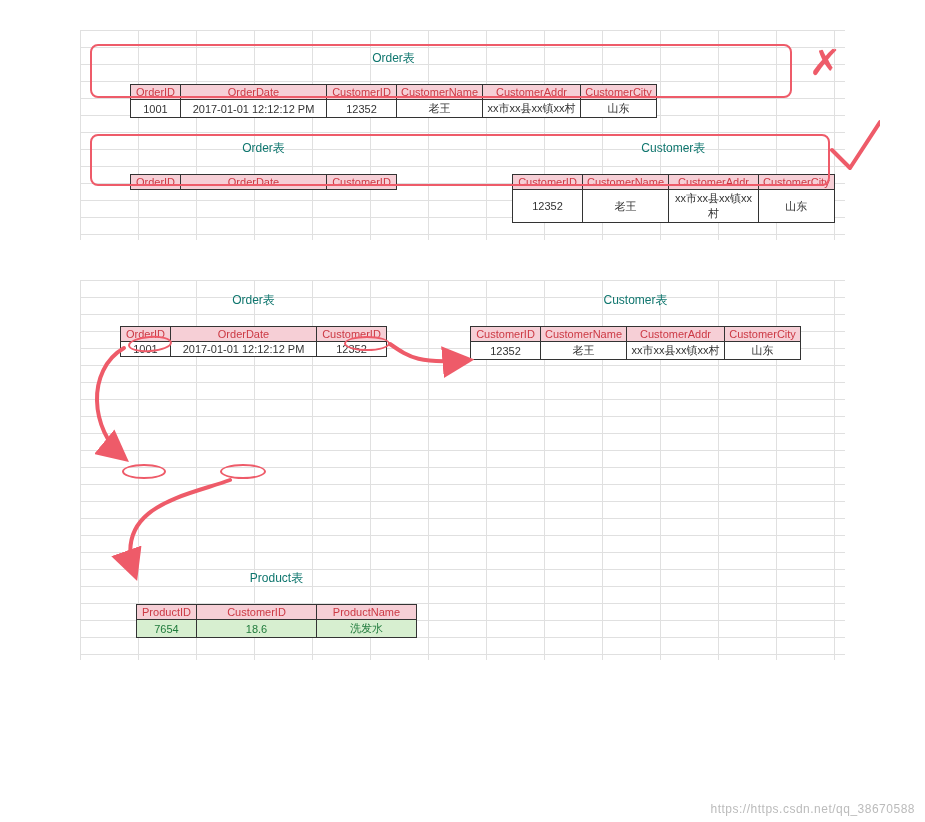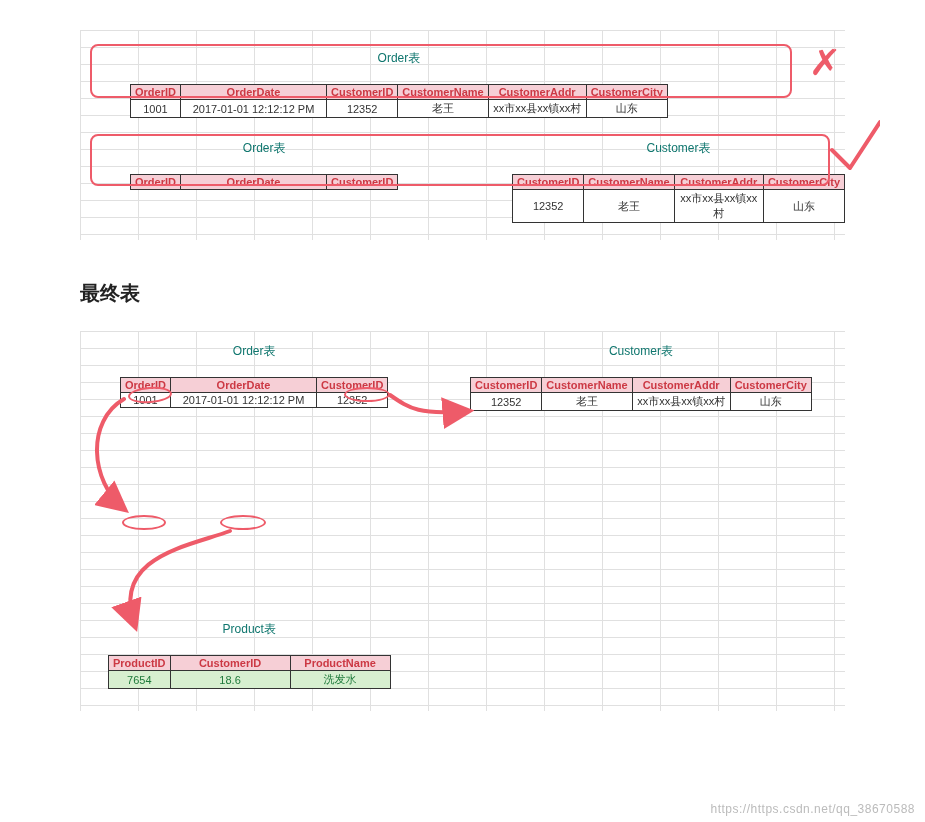--- a/index.html
+++ b/index.html
@@ -59,21 +59,21 @@
   .tbl caption {
     caption-side: top;
     font-size: 12px;
     color:#0f766e;
     padding-bottom: 17px;
     background:transparent;
   }
   .tbl th {
     background: #f6cfd6;
     color: #cc3944;
-    font-weight: bold;
+    font-weight: normal;
     border: 1px solid #333;
     padding: 1px 4px;
     height: 15px;
   }
   .tbl td {
     border: 1px solid #333;
     padding: 1px 4px;
     background:#fff;
     height:15px;
     font-size: 11px;
@@ -82,21 +82,21 @@
 
   
   .t-order1 { left: 50px; top: 20px; }
   .t-order2 { left: 50px; top: 110px; }
   .t-cust2  { left: 432px; top: 110px; }
 
   
   .t-order3 { left: 40px; top: 12px; }
   .t-cust3  { left: 390px; top: 12px; }
   .t-detail { left: 40px; top: 140px; }
-  .t-prod   { left: 28px; top: 290px; }
+  .t-prod   { left: 56px; top: 290px; }
 
   
   .circle {
     position:absolute;
     border:2.5px solid #ee5b69;
     border-radius:50%;
     pointer-events:none;
   }
   .c1 { left:48px; top:56px; width:44px; height:16px; transform:rotate(-4deg); }
   .c2 { left:264px; top:56px; width:46px; height:15px; }
@@ -178,21 +178,20 @@
       </tr>
     </tbody>
       </table>
     <div class="annot box2"></div>
 
     <svg class="overlay" width="800" height="210">
       <path d="M752 120 L770 138 L800 92" stroke="#ee5b69" stroke-width="4" fill="none" stroke-linecap="round" stroke-linejoin="round"></path>
     </svg>
   </div>
 
-  <h2 class="section">最终表</h2>
 
   <div class="sheet s2">
 
     <table class="tbl t-order3">
       <caption>Order表</caption>
       <tbody>
           <tr>
         <th style="width:50px">OrderID</th>
         <th style="width:146px">OrderDate</th>
         <th style="width:70px">CustomerID</th>

